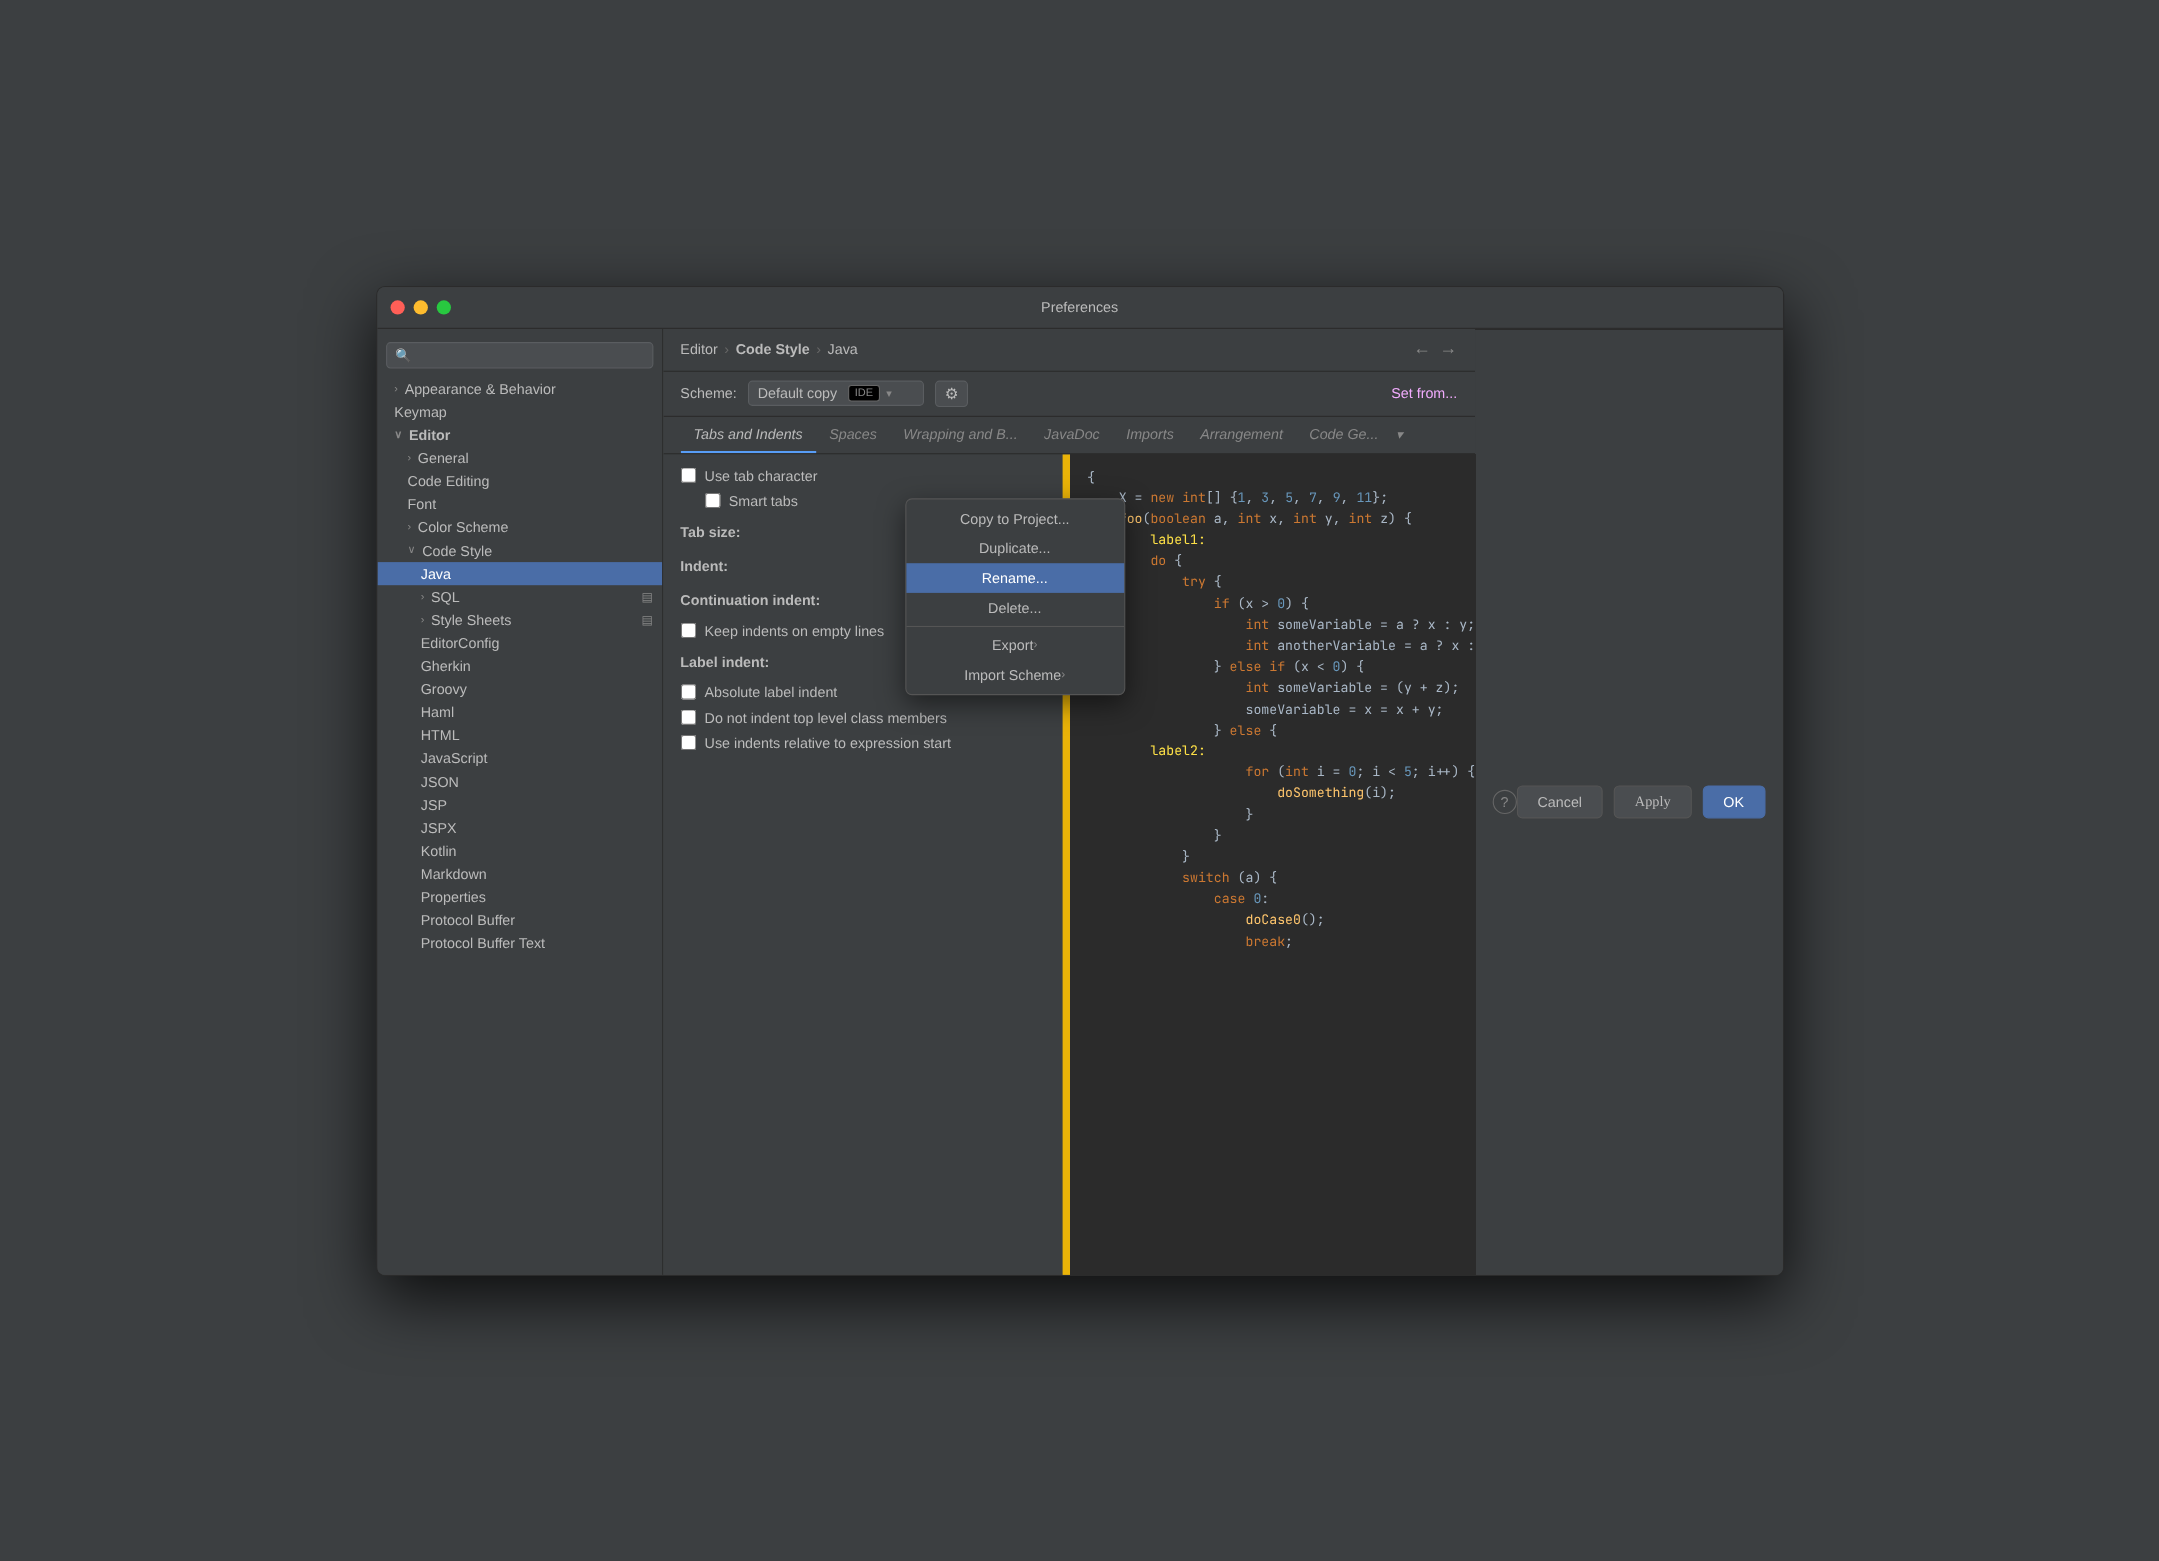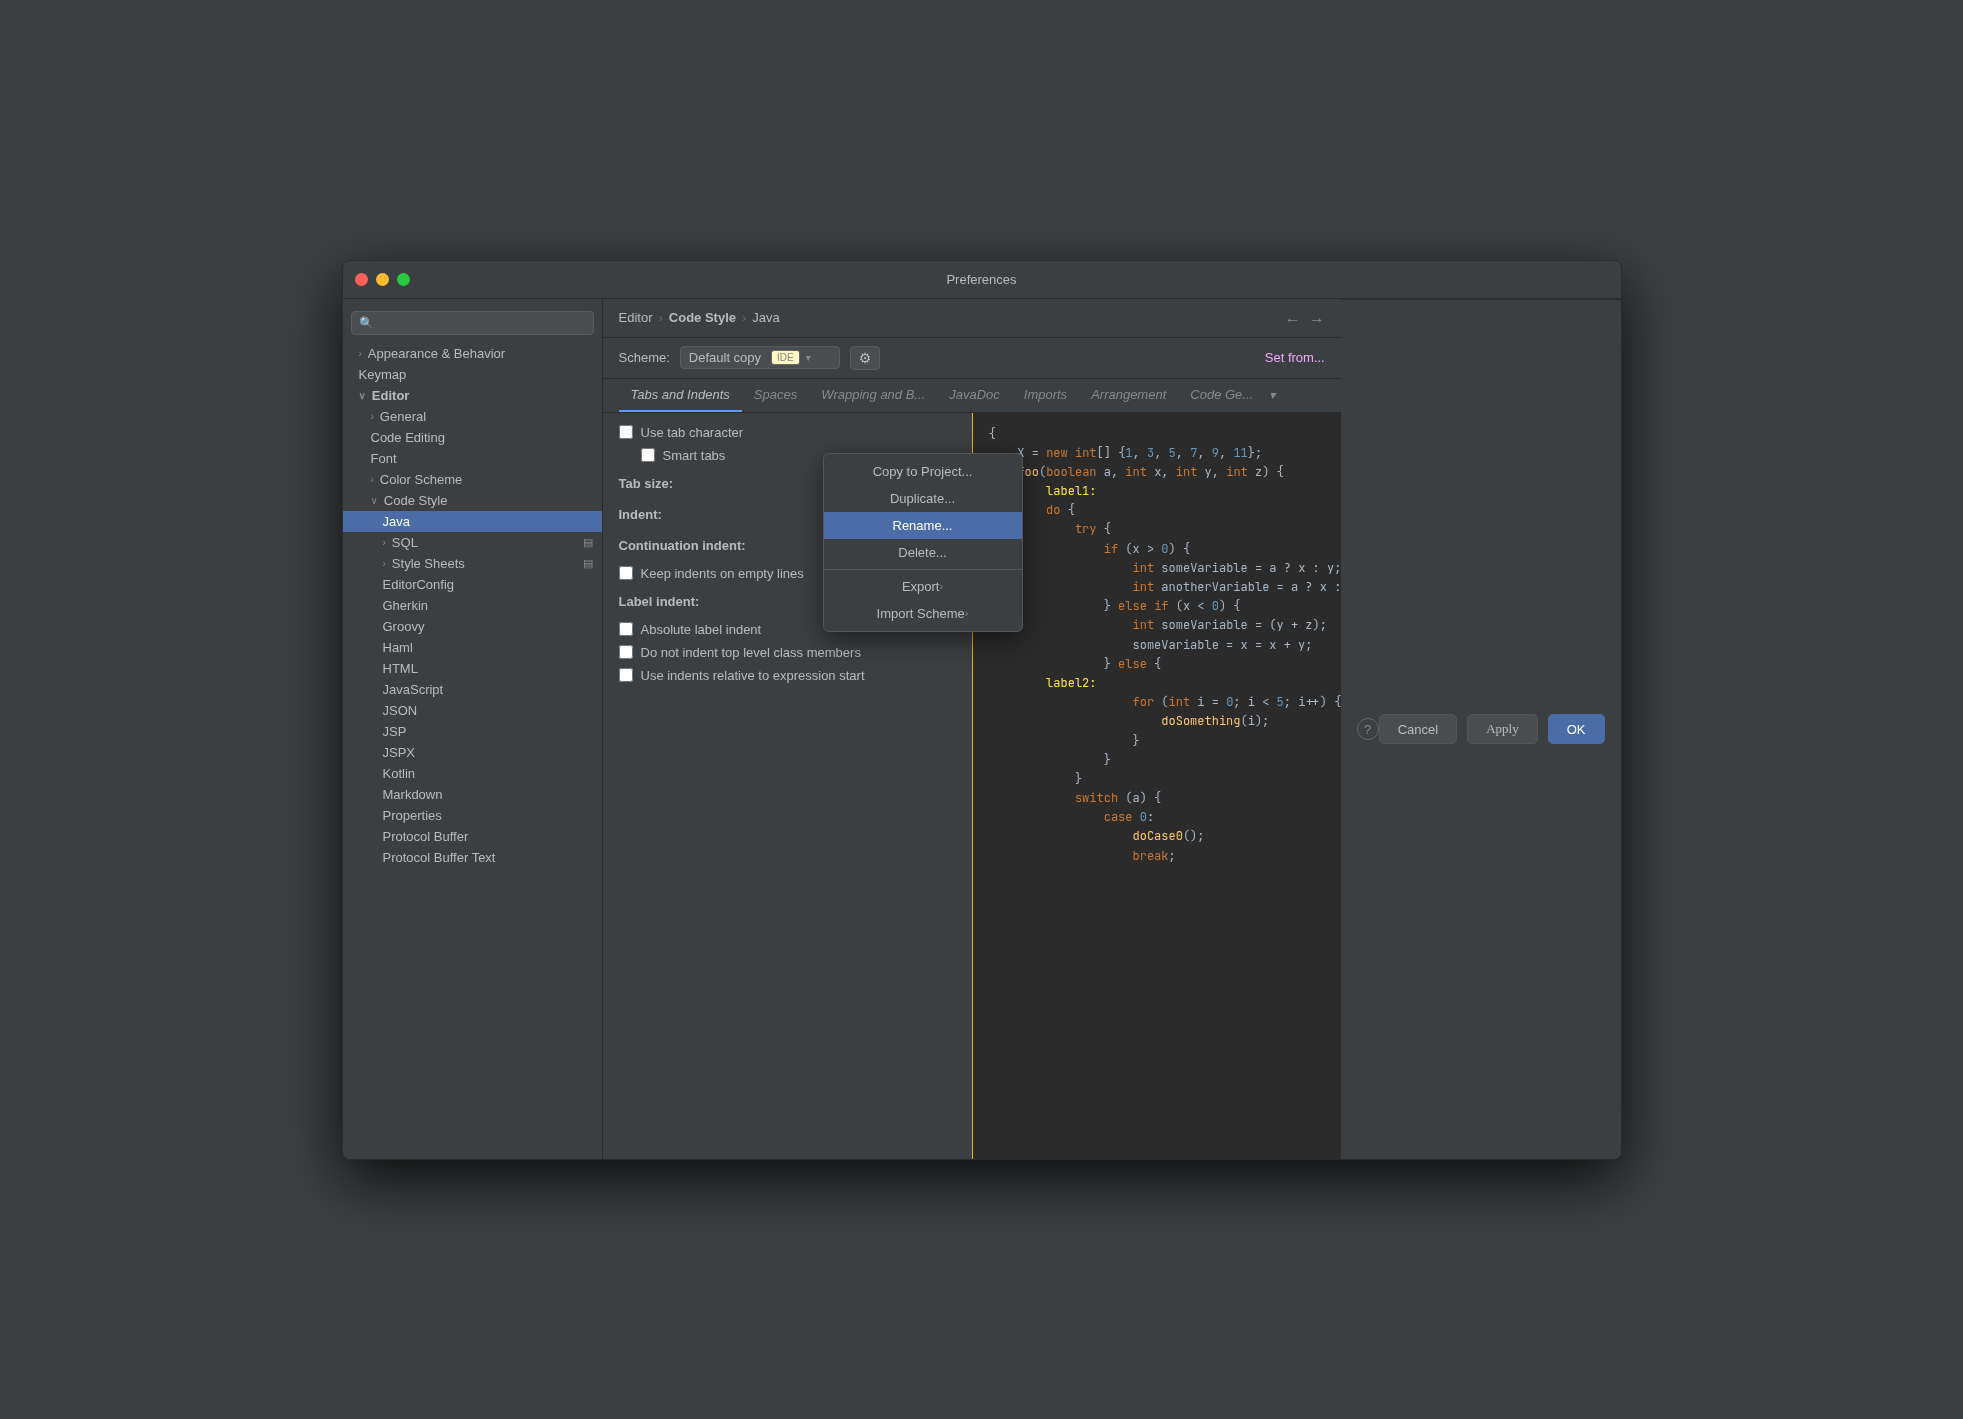--- a/index.html
+++ b/index.html
@@ -226,21 +226,21 @@
     .split-view {
       flex: 1;
       display: flex;
       overflow: hidden;
       position: relative;
     }
     .settings-panel {
       width: 370px;
       padding: 12px 16px;
       overflow-y: auto;
-      border-right: 1px solid #eab308;
+      border-right: 7px solid #eab308;
     }
     .form-row {
       display: flex;
       align-items: center;
       margin-bottom: 10px;
       gap: 8px;
     }
     .form-row label {
       color: #bbbbbb;
       font-size: 13px;
@@ -360,21 +360,21 @@
       background: #4a4d50;
       color: #bbbbbb;
       font-family: Liberation Serif, serif;
     }
     .btn-ok {
       background: #4a6da7;
       color: #ffffff;
       border-color: #4a6da7;
     }
     .scheme-badge {
-      background: #fef9c3;
+      background: #000000;
       border: 1px solid #666;
       border-radius: 3px;
       color: #888;
       font-size: 10px;
       padding: 1px 5px;
       margin-left: 4px;
     }
   </style>
 </head>
 <body>

